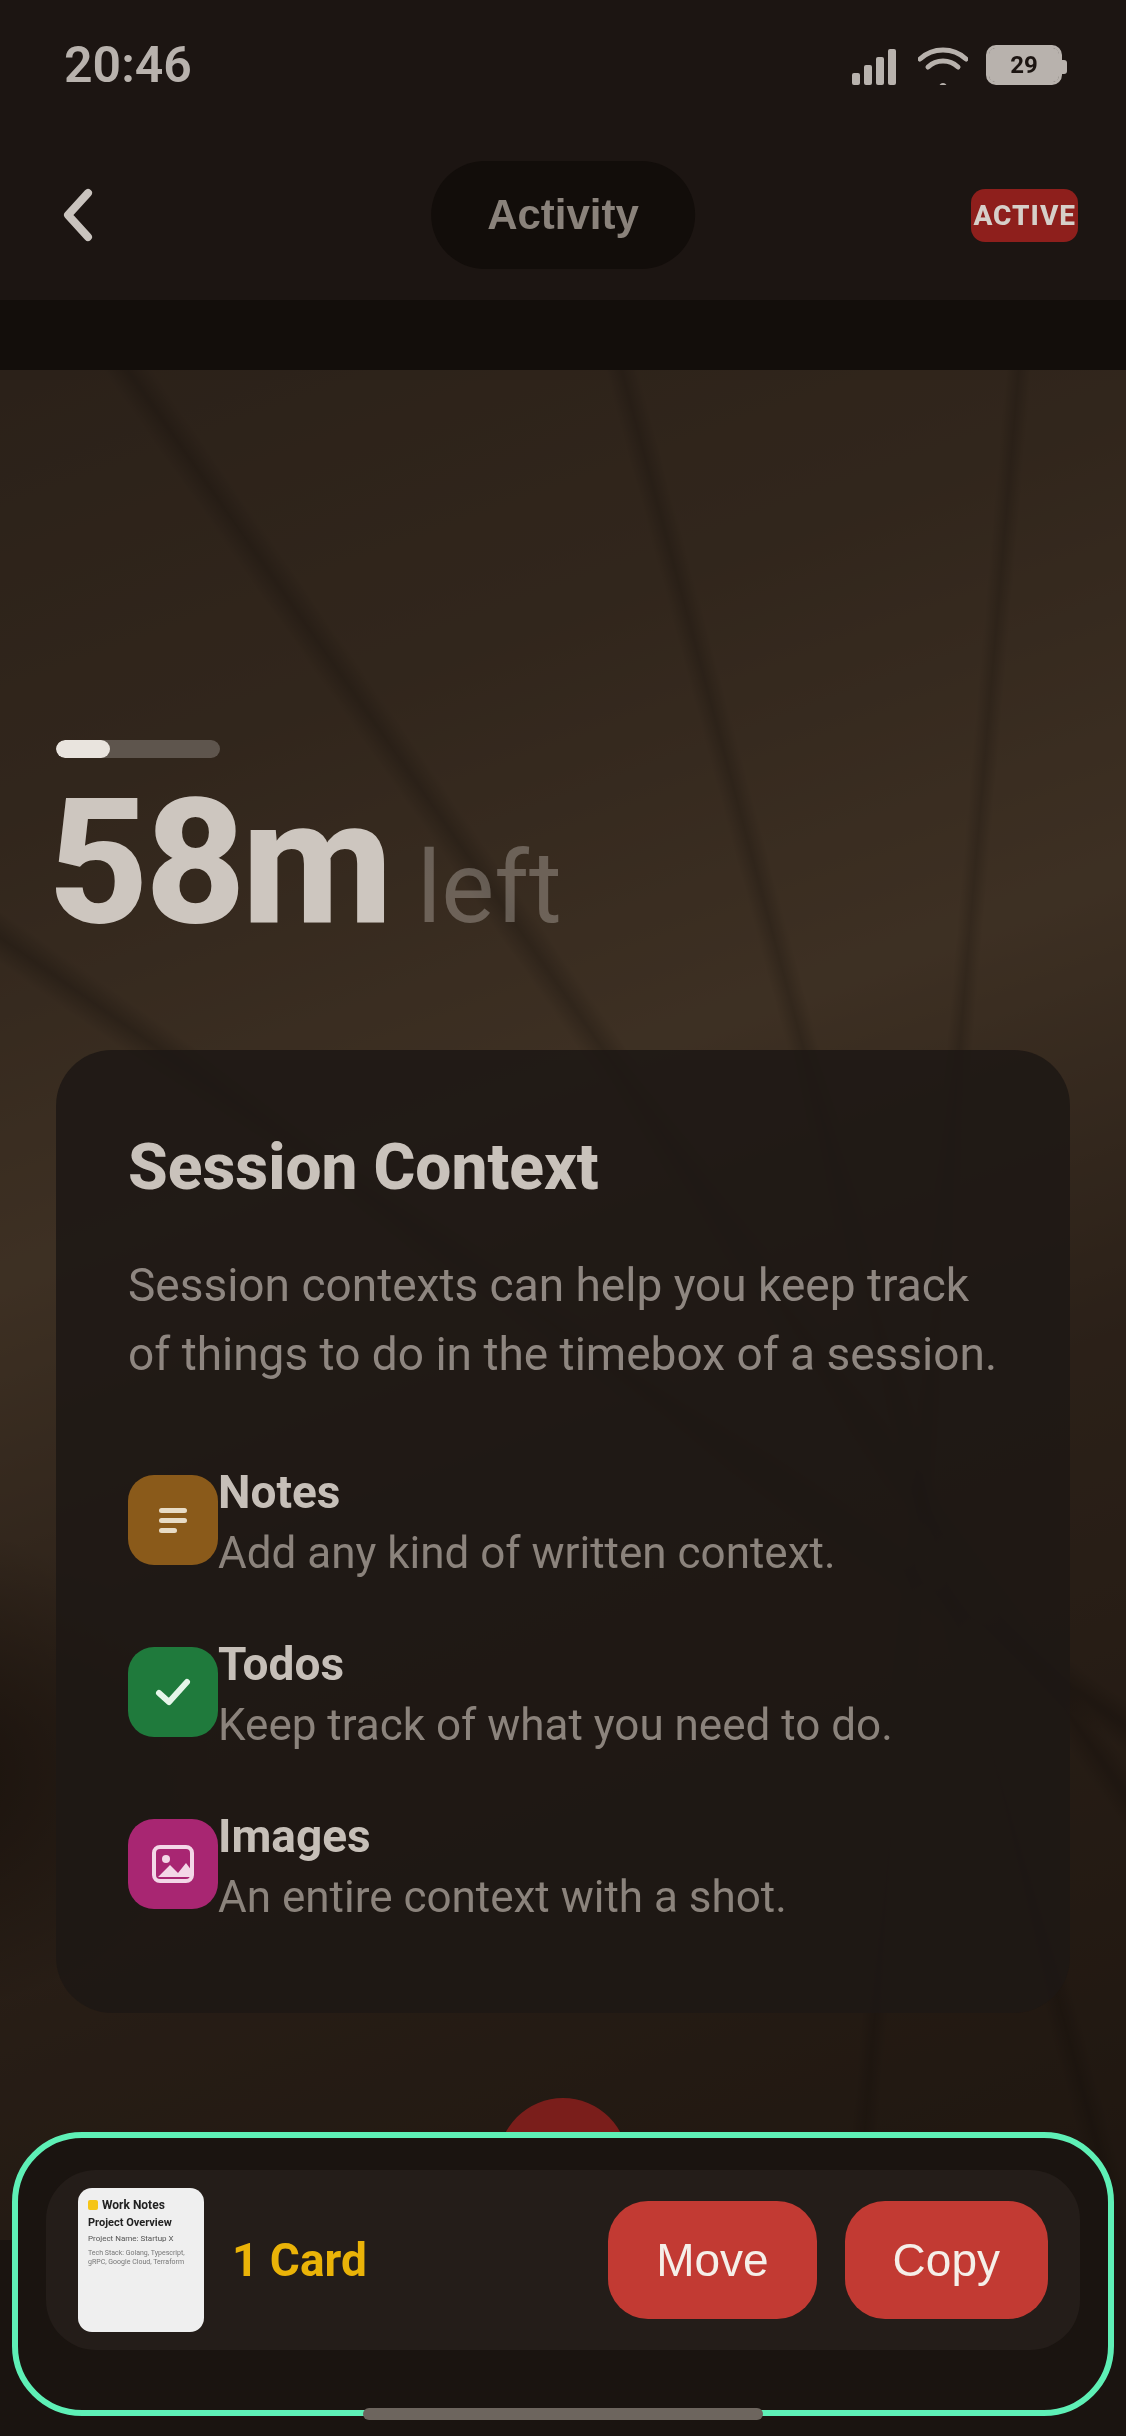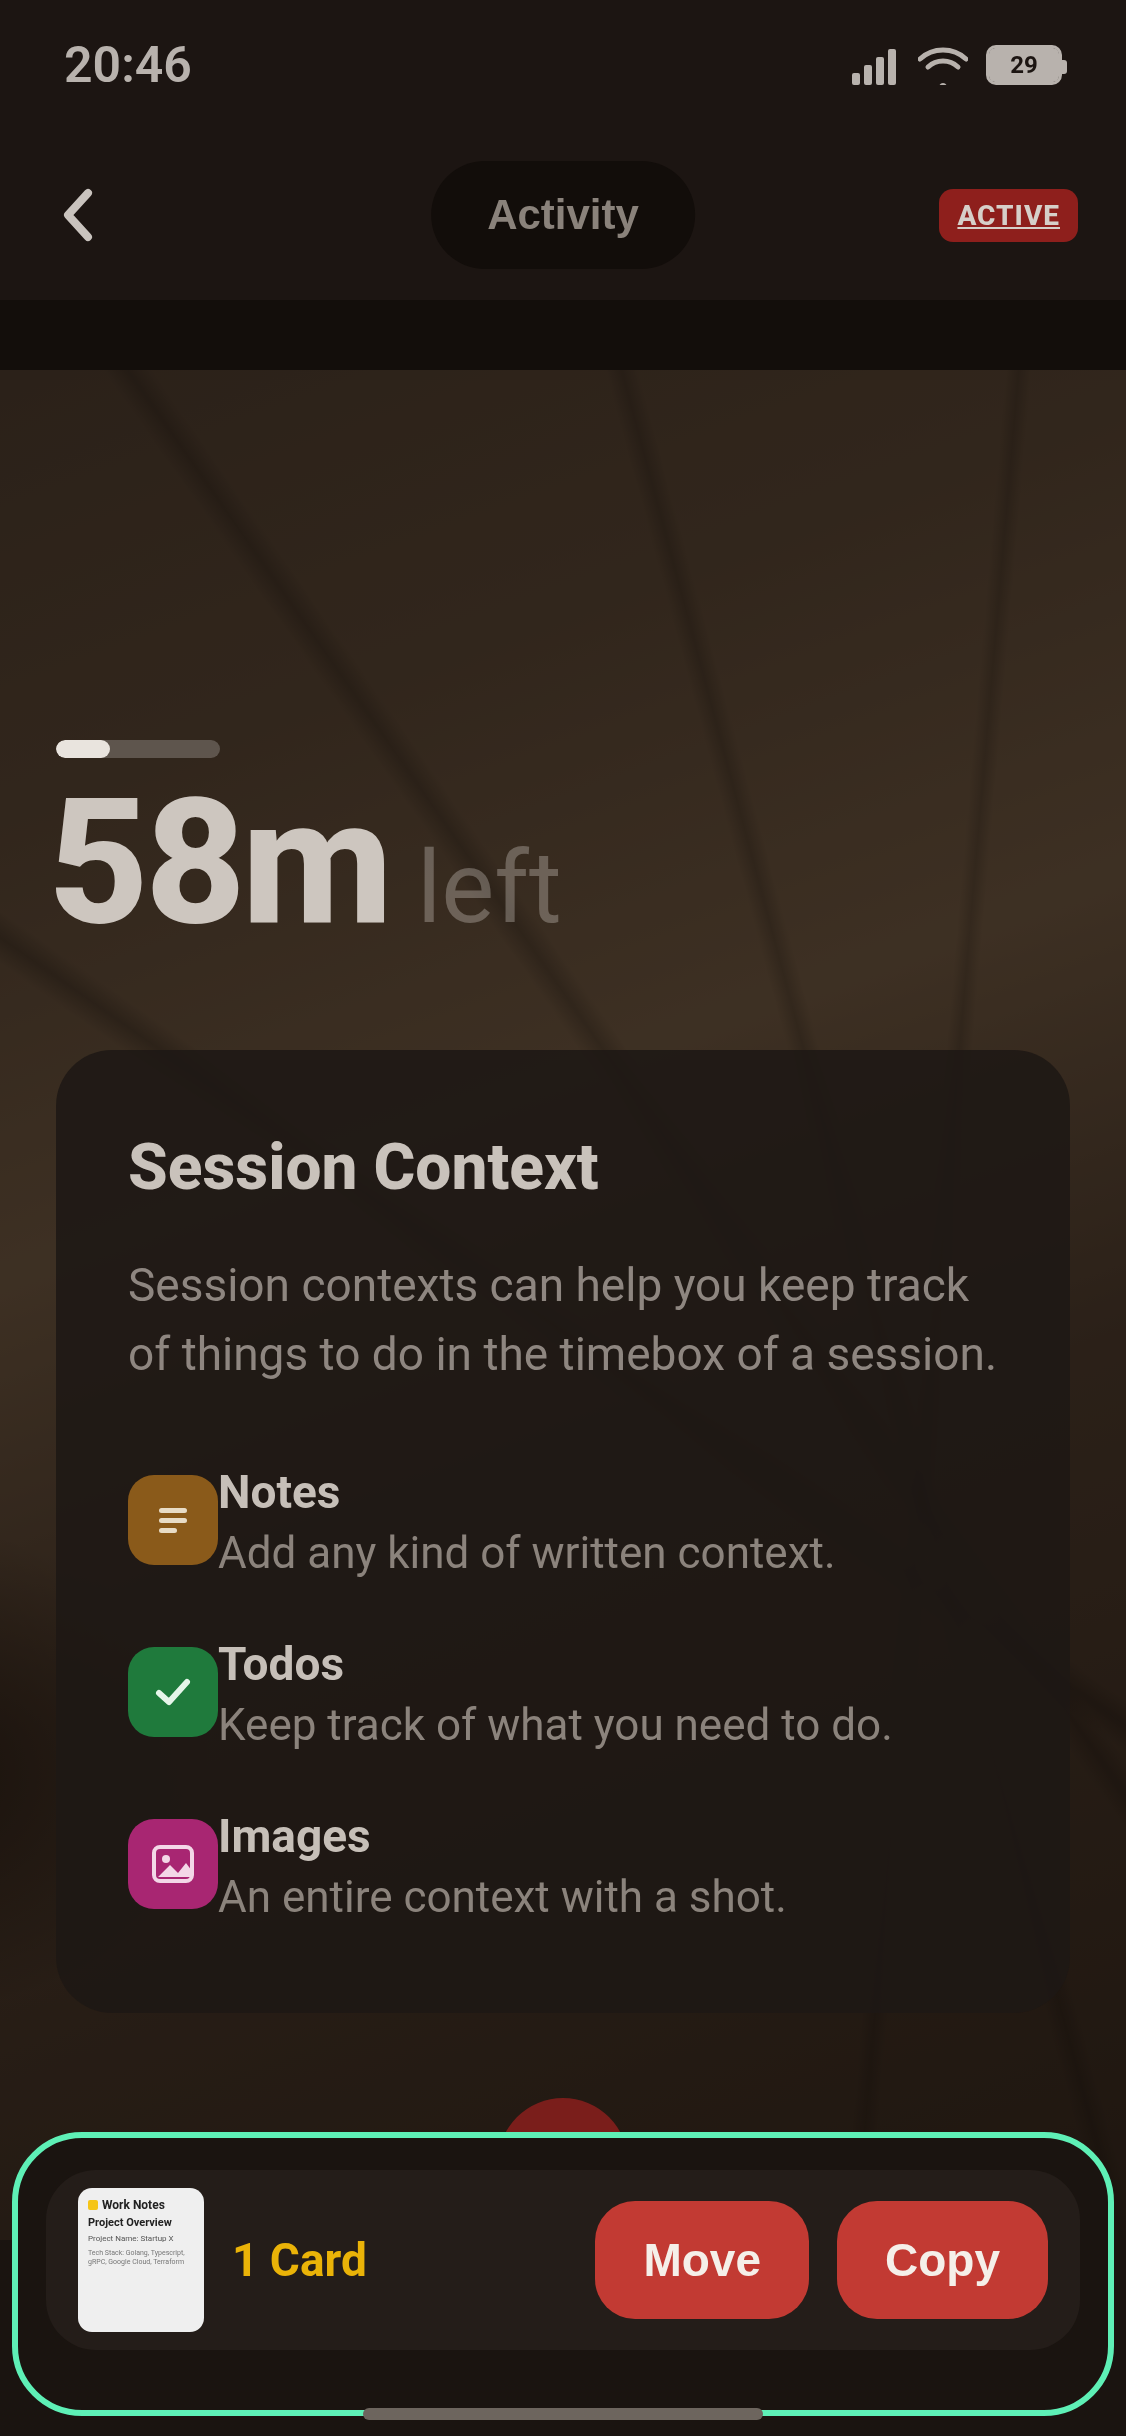--- a/index.html
+++ b/index.html
@@ -113,23 +113,22 @@
   .seg-btn.active {
     background: #2e2723;
     color: #dcd6d0;
   }
   .active-badge {
     background: #8e1f1c;
     color: #d6cfc9;
     font-size: 28px;
     font-weight: 800;
     letter-spacing: 1px;
-    padding: 10px 18px;
+    padding: 10px 2px;
     border-radius: 14px;
-    text-decoration: underline;
   }
 
   
   .divider-peek {
     height: 70px;
     background: #130e0b;
   }
 
   
   .main-area {
@@ -311,21 +310,21 @@
   .card-count {
     font-size: 46px;
     font-weight: 700;
     color: #eab308;
     flex: 1;
   }
   .action-btn {
     background: #c23a33;
     color: #f5efe9;
     font-size: 46px;
-    font-weight: 700;
+    font-weight: 400;
     border: none;
     border-radius: 40px;
     padding: 32px 48px;
   }
 
   
   .home-ind {
     position: absolute;
     bottom: 16px;
     left: 50%;

